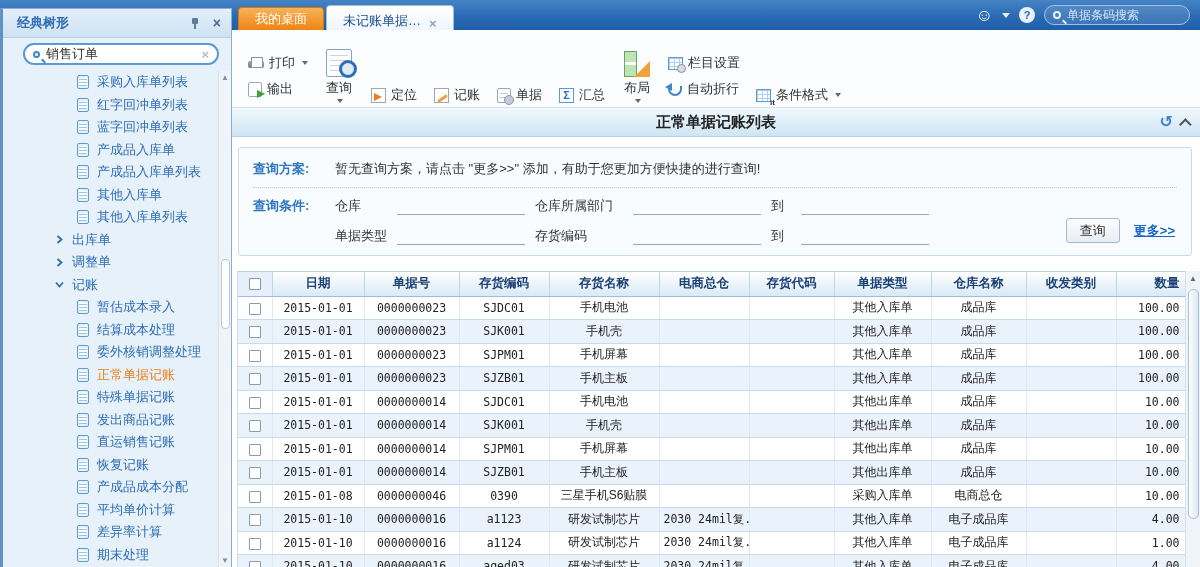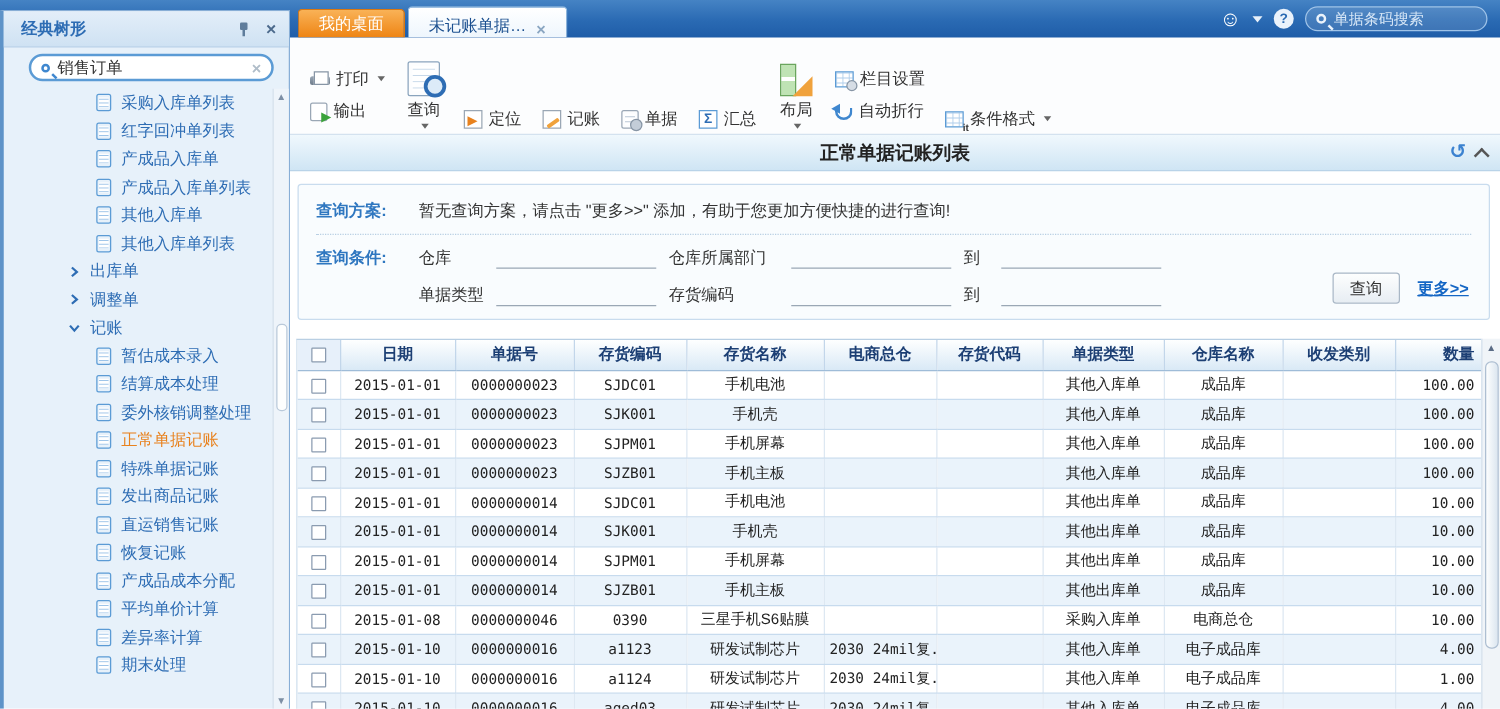--- a/index.html
+++ b/index.html
@@ -194,20 +194,24 @@
         <div class="tree-item leaf">
           <span class="doc-icon"></span>
           <span class="tree-label">采购入库单列表</span>
         </div>
         <div class="tree-item leaf">
           <span class="doc-icon"></span>
           <span class="tree-label">红字回冲单列表</span>
         </div>
         <div class="tree-item leaf">
           <span class="doc-icon"></span>
+          <span class="tree-label">蓝字回冲单列表</span>
+        </div>
+        <div class="tree-item leaf">
+          <span class="doc-icon"></span>
           <span class="tree-label">产成品入库单</span>
         </div>
         <div class="tree-item leaf">
           <span class="doc-icon"></span>
           <span class="tree-label">产成品入库单列表</span>
         </div>
         <div class="tree-item leaf">
           <span class="doc-icon"></span>
           <span class="tree-label">其他入库单</span>
         </div>

